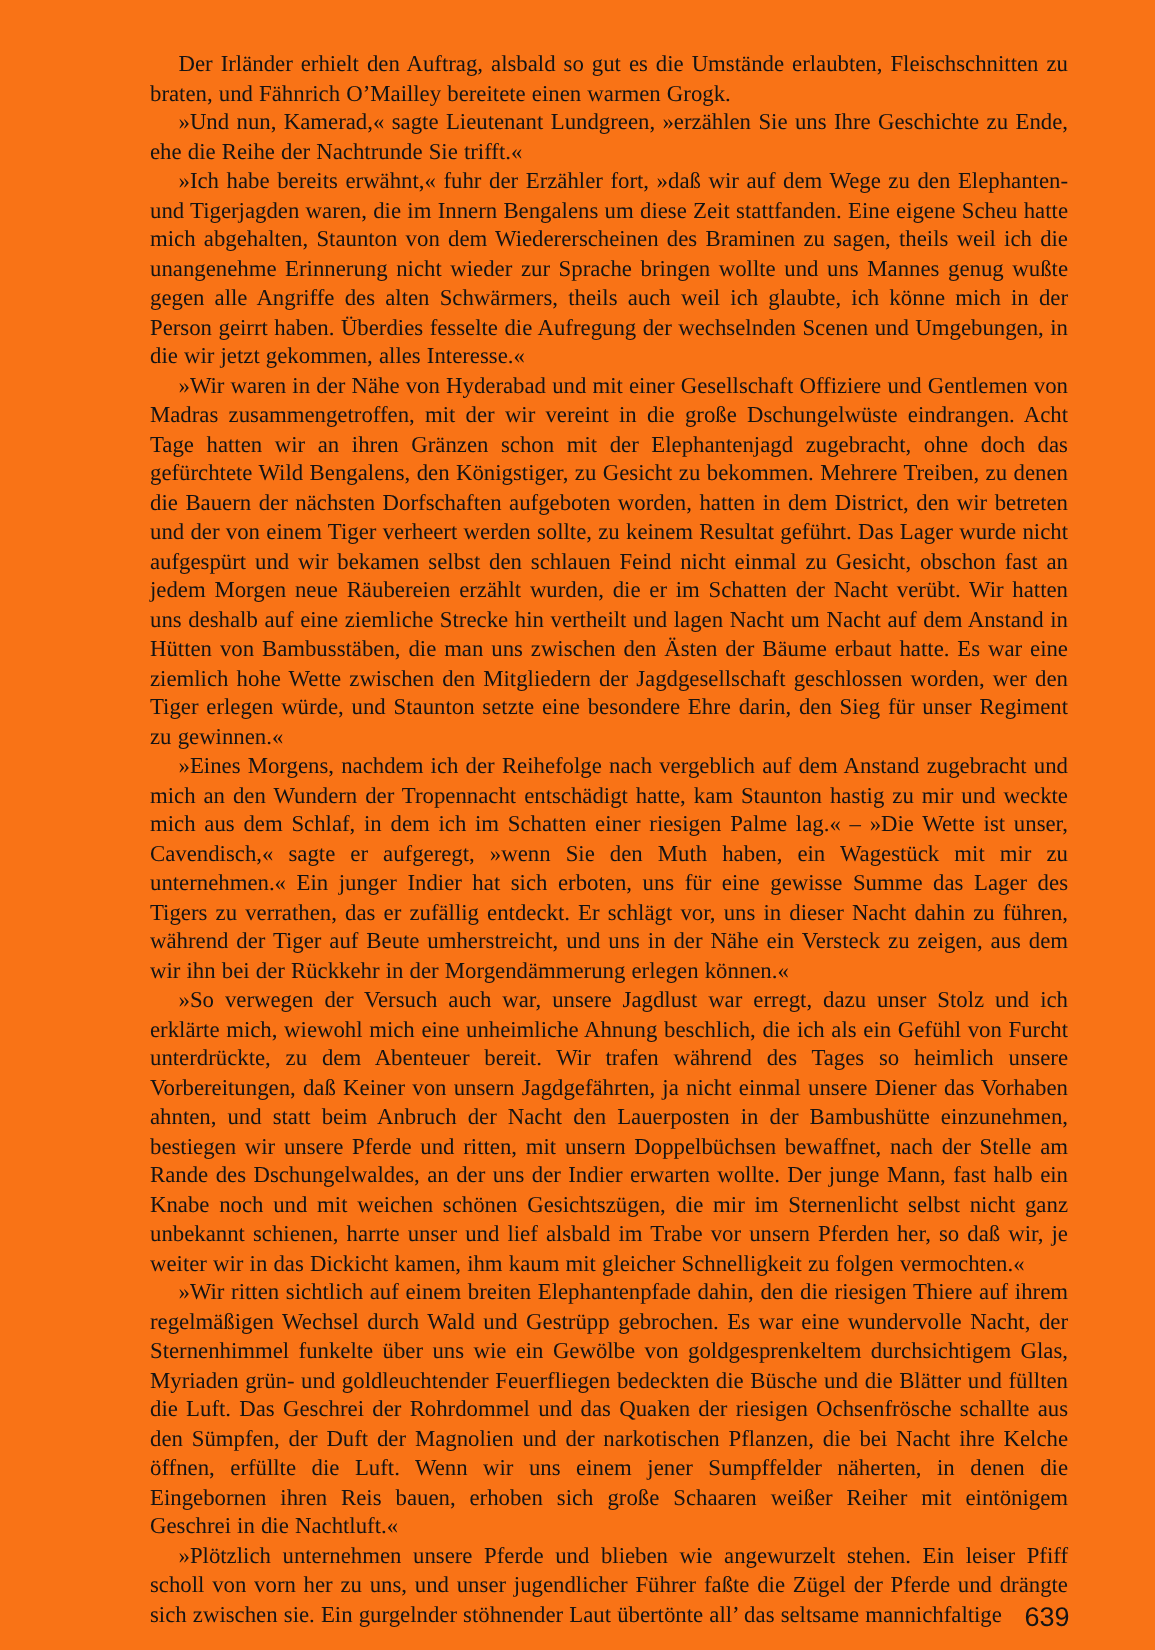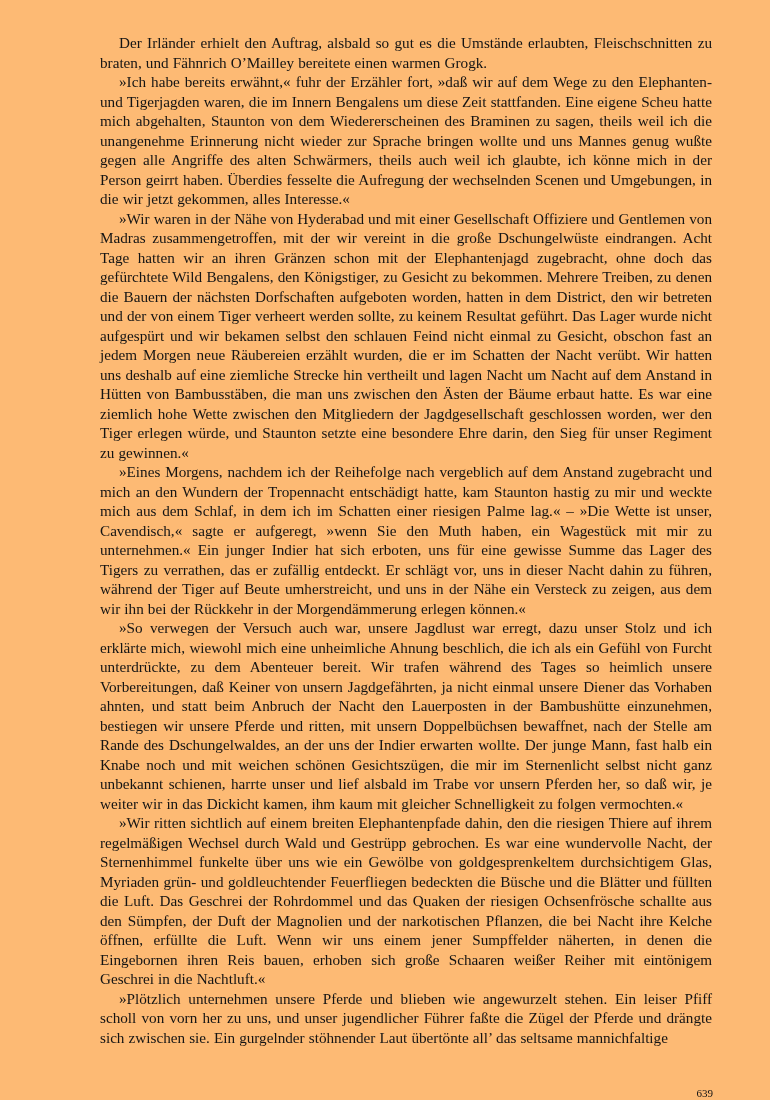--- a/index.html
+++ b/index.html
@@ -4,21 +4,21 @@
 <style>
   html, body {
     margin: 0;
     padding: 0;
     background: #ffffff;
   }
   .page {
     position: relative;
     width: 770px;
     height: 1100px;
-    background: #fdba74;
+    background: #f97316;
     overflow: hidden;
     font-family: "Liberation Serif", "DejaVu Serif", serif;
     color: #141414;
   }
   .text-column {
     position: absolute;
     left: 100px;
     top: 33px;
     width: 612px;
   }
@@ -29,32 +29,33 @@
     text-indent: 19px;
     font-size: 15.2px;
     line-height: 19.5px;
     hyphens: auto;
     -webkit-hyphens: auto;
     word-spacing: 0.02em;
   }
   .page-number {
     position: absolute;
     right: 57px;
-    bottom: 1px;
-    font-size: 11px;
-    font-family: Liberation Serif, serif;
+    bottom: 11px;
+    font-size: 18px;
+    font-family: Liberation Sans, sans-serif;
     color: #141414;
   }
 </style>
 </head>
 <body>
 
 <div class="page">
   <div class="text-column">
       <p class="para">Der Irländer erhielt den Auftrag, alsbald so gut es die Umstände erlaubten, Fleischschnitten zu braten, und Fähnrich O’Mailley bereitete einen warmen Grogk.</p>
+      <p class="para">»Und nun, Kamerad,« sagte Lieutenant Lundgreen, »erzählen Sie uns Ihre Geschichte zu Ende, ehe die Reihe der Nachtrunde Sie trifft.«</p>
       <p class="para">»Ich habe bereits erwähnt,« fuhr der Erzähler fort, »daß wir auf dem Wege zu den Elephanten- und Tigerjagden waren, die im Innern Bengalens um diese Zeit stattfanden. Eine eigene Scheu hatte mich abgehalten, Staunton von dem Wiedererscheinen des Braminen zu sagen, theils weil ich die unangenehme Erinnerung nicht wieder zur Sprache bringen wollte und uns Mannes genug wußte gegen alle Angriffe des alten Schwärmers, theils auch weil ich glaubte, ich könne mich in der Person geirrt haben. Überdies fesselte die Aufregung der wechselnden Scenen und Umgebungen, in die wir jetzt gekommen, alles Interesse.«</p>
       <p class="para">»Wir waren in der Nähe von Hyderabad und mit einer Gesellschaft Offiziere und Gentlemen von Madras zusammengetroffen, mit der wir vereint in die große Dschungelwüste eindrangen. Acht Tage hatten wir an ihren Gränzen schon mit der Elephantenjagd zugebracht, ohne doch das gefürchtete Wild Bengalens, den Königstiger, zu Gesicht zu bekommen. Mehrere Treiben, zu denen die Bauern der nächsten Dorfschaften aufgeboten worden, hatten in dem District, den wir betreten und der von einem Tiger verheert werden sollte, zu keinem Resultat geführt. Das Lager wurde nicht aufgespürt und wir bekamen selbst den schlauen Feind nicht einmal zu Gesicht, obschon fast an jedem Morgen neue Räubereien erzählt wurden, die er im Schatten der Nacht verübt. Wir hatten uns deshalb auf eine ziemliche Strecke hin vertheilt und lagen Nacht um Nacht auf dem Anstand in Hütten von Bambusstäben, die man uns zwischen den Ästen der Bäume erbaut hatte. Es war eine ziemlich hohe Wette zwischen den Mitgliedern der Jagdgesellschaft geschlossen worden, wer den Tiger erlegen würde, und Staunton setzte eine besondere Ehre darin, den Sieg für unser Regiment zu gewinnen.«</p>
       <p class="para">»Eines Morgens, nachdem ich der Reihefolge nach vergeblich auf dem Anstand zugebracht und mich an den Wundern der Tropennacht entschädigt hatte, kam Staunton hastig zu mir und weckte mich aus dem Schlaf, in dem ich im Schatten einer riesigen Palme lag.« – »Die Wette ist unser, Cavendisch,« sagte er aufgeregt, »wenn Sie den Muth haben, ein Wagestück mit mir zu unternehmen.« Ein junger Indier hat sich erboten, uns für eine gewisse Summe das Lager des Tigers zu verrathen, das er zufällig entdeckt. Er schlägt vor, uns in dieser Nacht dahin zu führen, während der Tiger auf Beute umherstreicht, und uns in der Nähe ein Versteck zu zeigen, aus dem wir ihn bei der Rückkehr in der Morgendämmerung erlegen können.«</p>
       <p class="para">»So verwegen der Versuch auch war, unsere Jagdlust war erregt, dazu unser Stolz und ich erklärte mich, wiewohl mich eine unheimliche Ahnung beschlich, die ich als ein Gefühl von Furcht unterdrückte, zu dem Abenteuer bereit. Wir trafen während des Tages so heimlich unsere Vorbereitungen, daß Keiner von unsern Jagdgefährten, ja nicht einmal unsere Diener das Vorhaben ahnten, und statt beim Anbruch der Nacht den Lauerposten in der Bambushütte einzunehmen, bestiegen wir unsere Pferde und ritten, mit unsern Doppelbüchsen bewaffnet, nach der Stelle am Rande des Dschungelwaldes, an der uns der Indier erwarten wollte. Der junge Mann, fast halb ein Knabe noch und mit weichen schönen Gesichtszügen, die mir im Sternenlicht selbst nicht ganz unbekannt schienen, harrte unser und lief alsbald im Trabe vor unsern Pferden her, so daß wir, je weiter wir in das Dickicht kamen, ihm kaum mit gleicher Schnelligkeit zu folgen vermochten.«</p>
       <p class="para">»Wir ritten sichtlich auf einem breiten Elephantenpfade dahin, den die riesigen Thiere auf ihrem regelmäßigen Wechsel durch Wald und Gestrüpp gebrochen. Es war eine wundervolle Nacht, der Sternenhimmel funkelte über uns wie ein Gewölbe von goldgesprenkeltem durchsichtigem Glas, Myriaden grün- und goldleuchtender Feuerfliegen bedeckten die Büsche und die Blätter und füllten die Luft. Das Geschrei der Rohrdommel und das Quaken der riesigen Ochsenfrösche schallte aus den Sümpfen, der Duft der Magnolien und der narkotischen Pflanzen, die bei Nacht ihre Kelche öffnen, erfüllte die Luft. Wenn wir uns einem jener Sumpffelder näherten, in denen die Eingebornen ihren Reis bauen, erhoben sich große Schaaren weißer Reiher mit eintönigem Geschrei in die Nachtluft.«</p>
       <p class="para">»Plötzlich unternehmen unsere Pferde und blieben wie angewurzelt stehen. Ein leiser Pfiff scholl von vorn her zu uns, und unser jugendlicher Führer faßte die Zügel der Pferde und drängte sich zwischen sie. Ein gurgelnder stöhnender Laut übertönte all’ das seltsame mannichfaltige</p>
     </div>
   <div class="page-number">639</div>
 </div>
 

